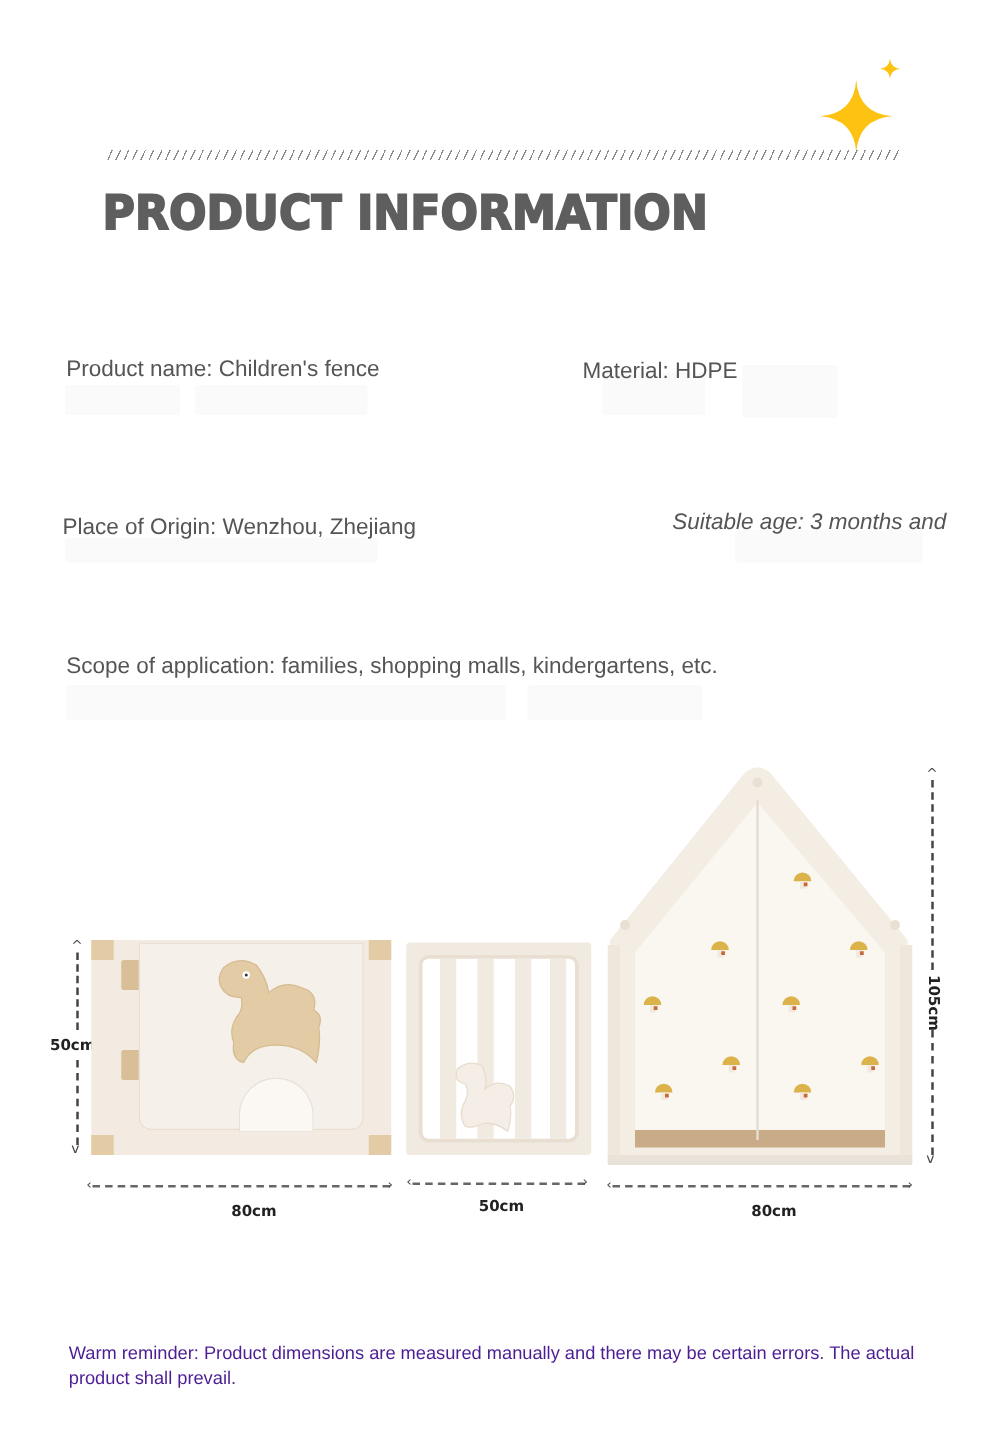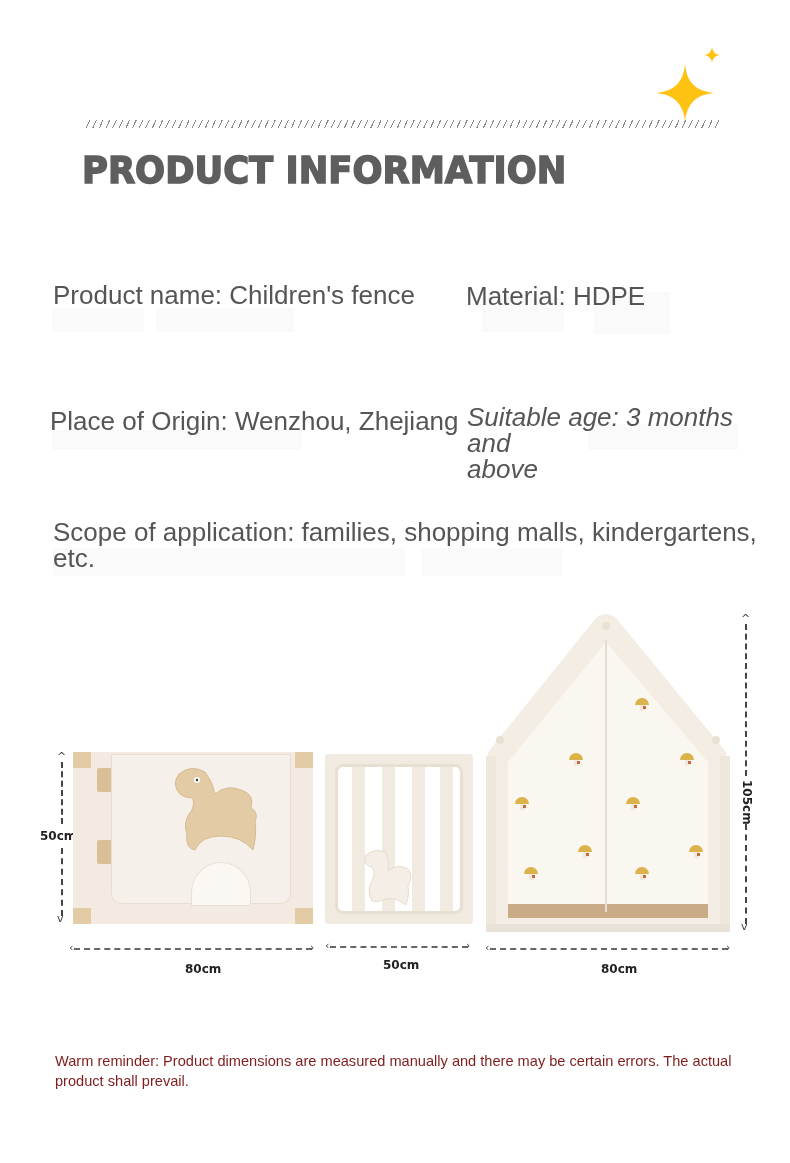--- a/index.html
+++ b/index.html
@@ -13,21 +13,21 @@
     position: absolute; left: 86px; top: 120px; width: 634px; height: 8px;
     background: repeating-linear-gradient(115deg, transparent 0 3px, #8a8a8a 3px 4px, transparent 4px 6px);
   }
   .title {
     position: absolute; left: 82px; top: 148px;
     font-family: "DejaVu Sans", sans-serif; font-weight: 900; font-size: 38px;
     letter-spacing: 0px; color: #5e5e5e; transform: scaleX(0.93); transform-origin: left top;
     -webkit-text-stroke: 1.6px #5e5e5e;
   }
 
-  .info { position: absolute; font-family: "Liberation Sans", sans-serif; font-size: 26px; color: #555; line-height: 26px; }
+  .info { position: absolute; font-family: "Liberation Sans", sans-serif; font-size: 18px; color: #555; line-height: 26px; text-align: right; }
   .info.pname { left: 53px; top: 282px; }
   .info.material { left: 466px; top: 283px; }
   .info.origin { left: 50px; top: 408px; }
   .info.age { left: 467px; top: 404px; width: 290px; font-style: italic; }
   .info.scope { left: 53px; top: 519px; }
 
   .ghost { position: absolute; background: #fafafa; border-radius: 2px; }
 
   .dim-label { position: absolute; font-family: "DejaVu Sans", sans-serif; font-weight: bold; font-size: 12px; color: #222; }
   .hdim { position: absolute; height: 2px; border-top: 2px dashed #666; }
@@ -45,21 +45,21 @@
   
   .p2 { position: absolute; left: 325px; top: 754px; width: 148px; height: 170px; background: #f1eae1; border-radius: 3px; }
   .p2 .frame { position: absolute; left: 10px; top: 10px; width: 128px; height: 150px; border: 3px solid #e8ded1; border-radius: 8px; background: #ffffff; }
   .p2 .bar { position: absolute; top: 0; width: 13px; height: 100%; background: #f1eae1; }
   .p2 .horse2 { position: absolute; left: 22px; top: 80px; width: 56px; height: 60px; }
 
   
   .house { position: absolute; left: 486px; top: 612px; width: 244px; height: 320px; }
   .mush { position: absolute; width: 16px; height: 16px; }
 
-  .note { position: absolute; left: 55px; top: 1052px; width: 690px; font-family: "Liberation Sans", sans-serif; font-size: 14.6px; line-height: 19.8px; color: #7f1d1d; }
+  .note { position: absolute; left: 55px; top: 1074px; width: 690px; font-family: "Liberation Sans", sans-serif; font-size: 14.6px; line-height: 19.8px; color: #4c1d95; }
 </style>
 </head>
 <body>
 
 <svg class="star-small" viewBox="0 0 16 16">
   <path d="M8 0 Q8.8 7.2 16 8 Q8.8 8.8 8 16 Q7.2 8.8 0 8 Q7.2 7.2 8 0Z" fill="#FDC212"></path>
 </svg>
 <svg class="star-big" viewBox="0 0 58 58">
   <path d="M29 0 Q31 27 58 29 Q31 31 29 58 Q27 31 0 29 Q27 27 29 0Z" fill="#FDC212"></path>
 </svg>
@@ -73,21 +73,20 @@
 <div class="ghost" style="left:482px;top:298px;width:82px;height:34px;"></div>
 <div class="ghost" style="left:594px;top:292px;width:76px;height:42px;"></div>
 <div class="info material">Material: HDPE</div>
 
 <div class="ghost" style="left:52px;top:430px;width:250px;height:20px;"></div>
 <div class="info origin">Place of Origin: Wenzhou, Zhejiang</div>
 
 <div class="ghost" style="left:588px;top:424px;width:150px;height:26px;"></div>
 <div class="info age">
   <div>Suitable age: 3 months and</div>
-  <div>above</div>
 </div>
 
 <div class="ghost" style="left:53px;top:548px;width:352px;height:28px;"></div>
 <div class="ghost" style="left:422px;top:548px;width:140px;height:28px;"></div>
 <div class="info scope">Scope of application: families, shopping malls, kindergartens, etc.</div>
 
 <div class="arrow" style="left:57px;top:752px;">^</div>
 <div class="vdim" style="left:61px;top:762px;height:62px;"></div>
 <div class="dim-label" style="left:40px;top:829px;">50cm</div>
 <div class="vdim" style="left:61px;top:848px;height:68px;"></div>

